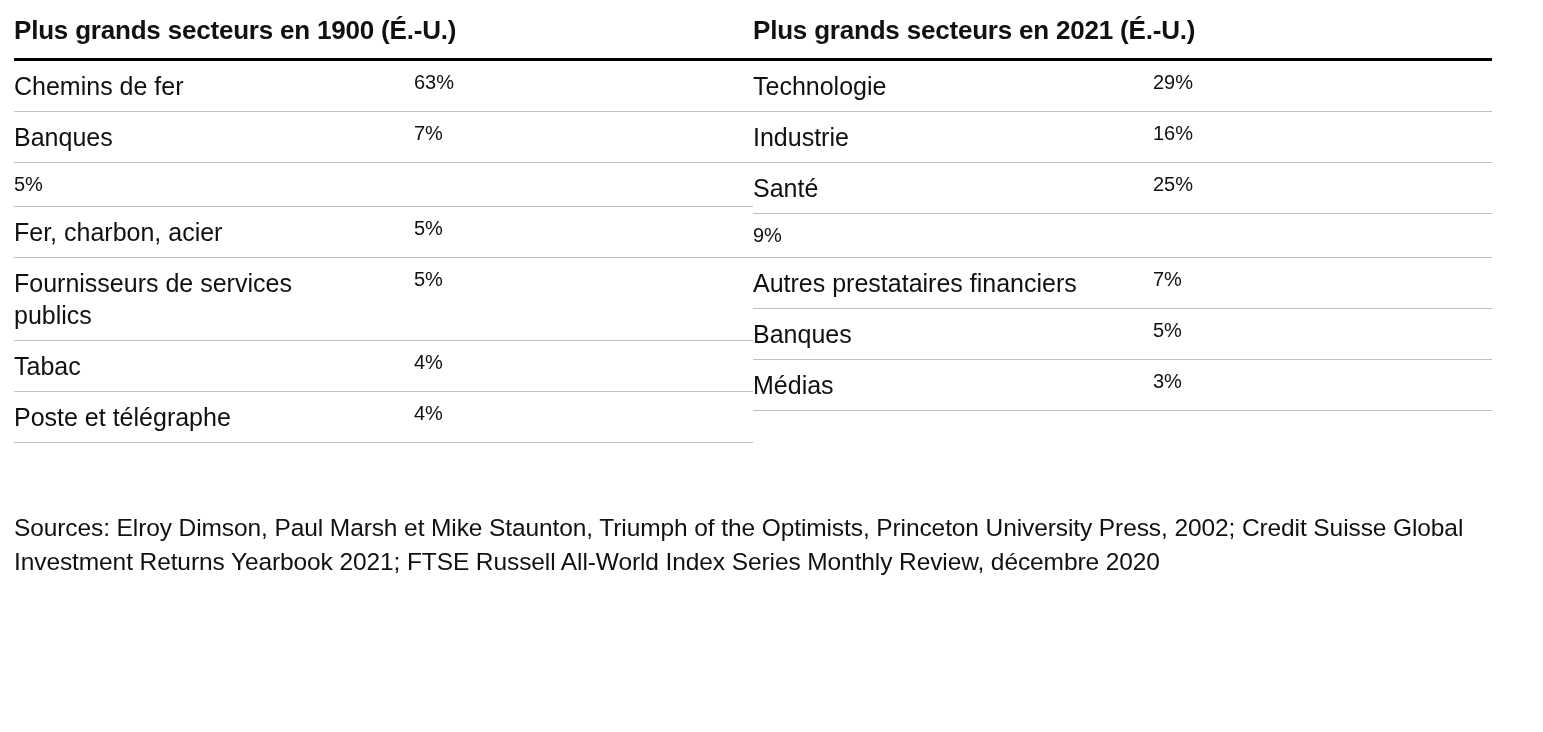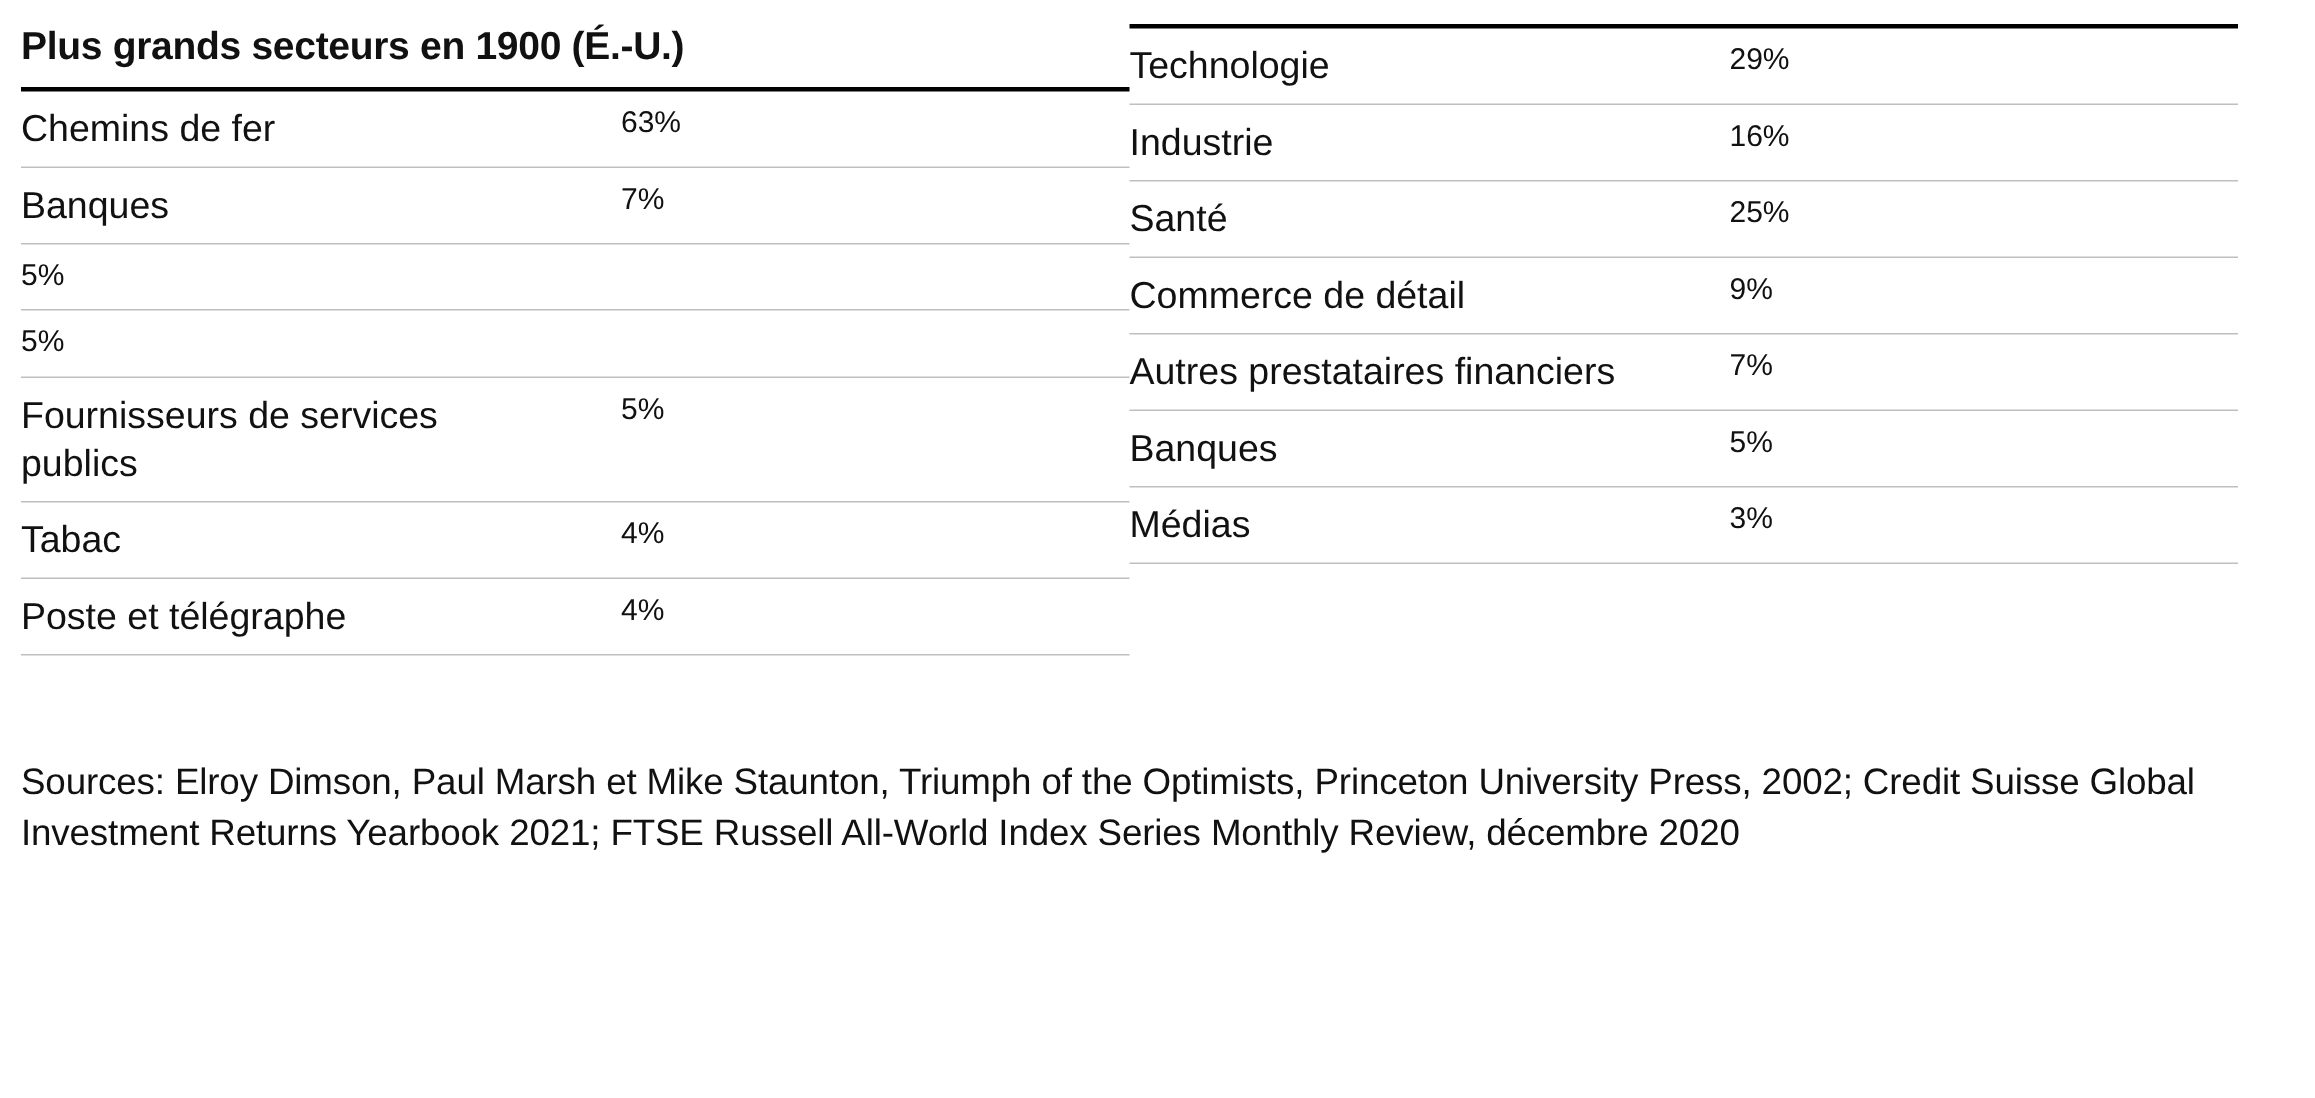--- a/index.html
+++ b/index.html
@@ -100,53 +100,54 @@
         <div class="cell-value">63%</div>
       </div>
       <div class="row">
         <div class="cell-label">Banques</div>
         <div class="cell-value">7%</div>
       </div>
       <div class="row">
         <div class="cell-value">5%</div>
       </div>
       <div class="row">
+        <div class="cell-label">Fer, charbon, acier</div>
         <div class="cell-value">5%</div>
       </div>
       <div class="row">
         <div class="cell-label">Fournisseurs de services publics</div>
         <div class="cell-value">5%</div>
       </div>
       <div class="row">
         <div class="cell-label">Tabac</div>
         <div class="cell-value">4%</div>
       </div>
       <div class="row last">
         <div class="cell-label">Poste et télégraphe</div>
         <div class="cell-value">4%</div>
       </div>
     </div>
 
     <div class="table-col right">
+      <div class="col-title">Plus grands secteurs en 2021 (É.-U.)</div>
       <div class="head-rule"></div>
 
       <div class="row">
         <div class="cell-label">Technologie</div>
         <div class="cell-value">29%</div>
       </div>
       <div class="row">
         <div class="cell-label">Industrie</div>
         <div class="cell-value">16%</div>
       </div>
       <div class="row">
         <div class="cell-label">Santé</div>
         <div class="cell-value">25%</div>
       </div>
       <div class="row">
-        <div class="cell-label">Commerce de détail</div>
         <div class="cell-value">9%</div>
       </div>
       <div class="row">
         <div class="cell-label">Autres prestataires financiers</div>
         <div class="cell-value">7%</div>
       </div>
       <div class="row">
         <div class="cell-label">Banques</div>
         <div class="cell-value">5%</div>
       </div>

